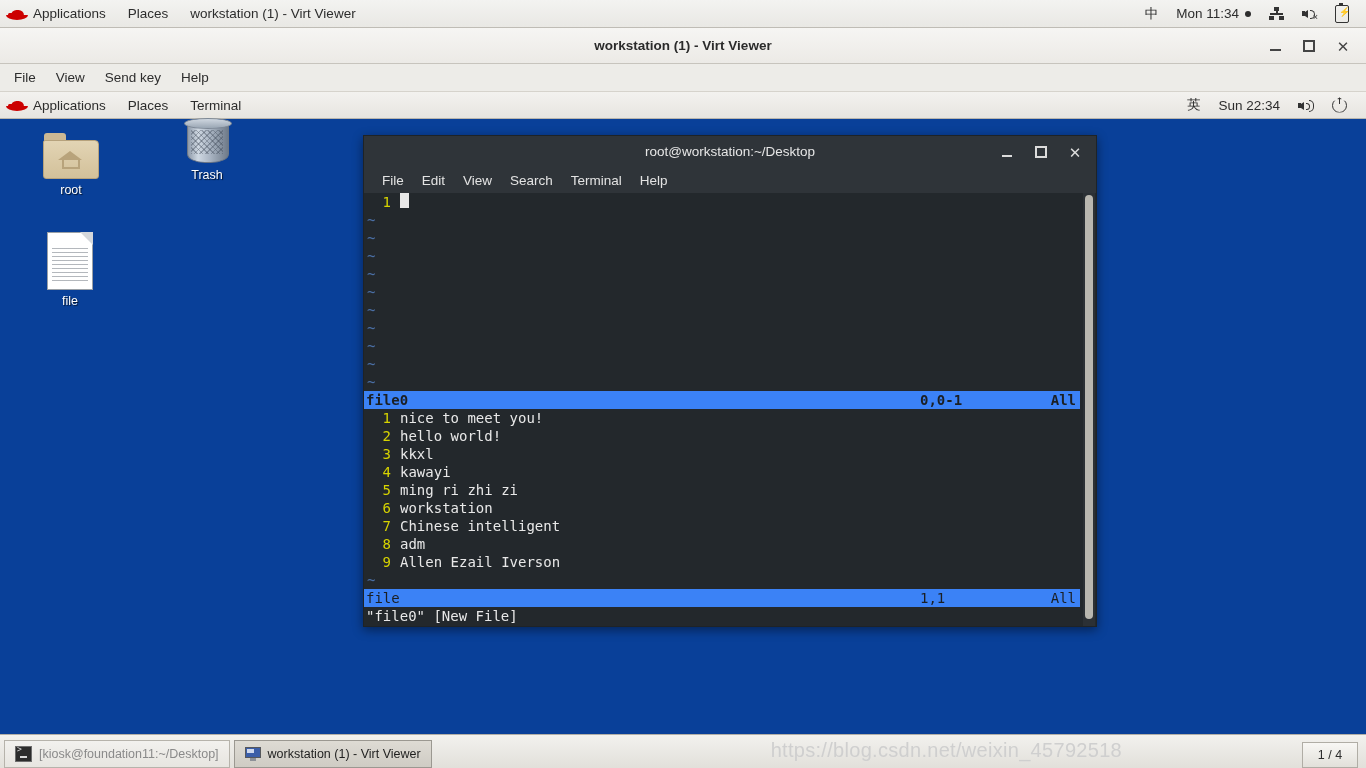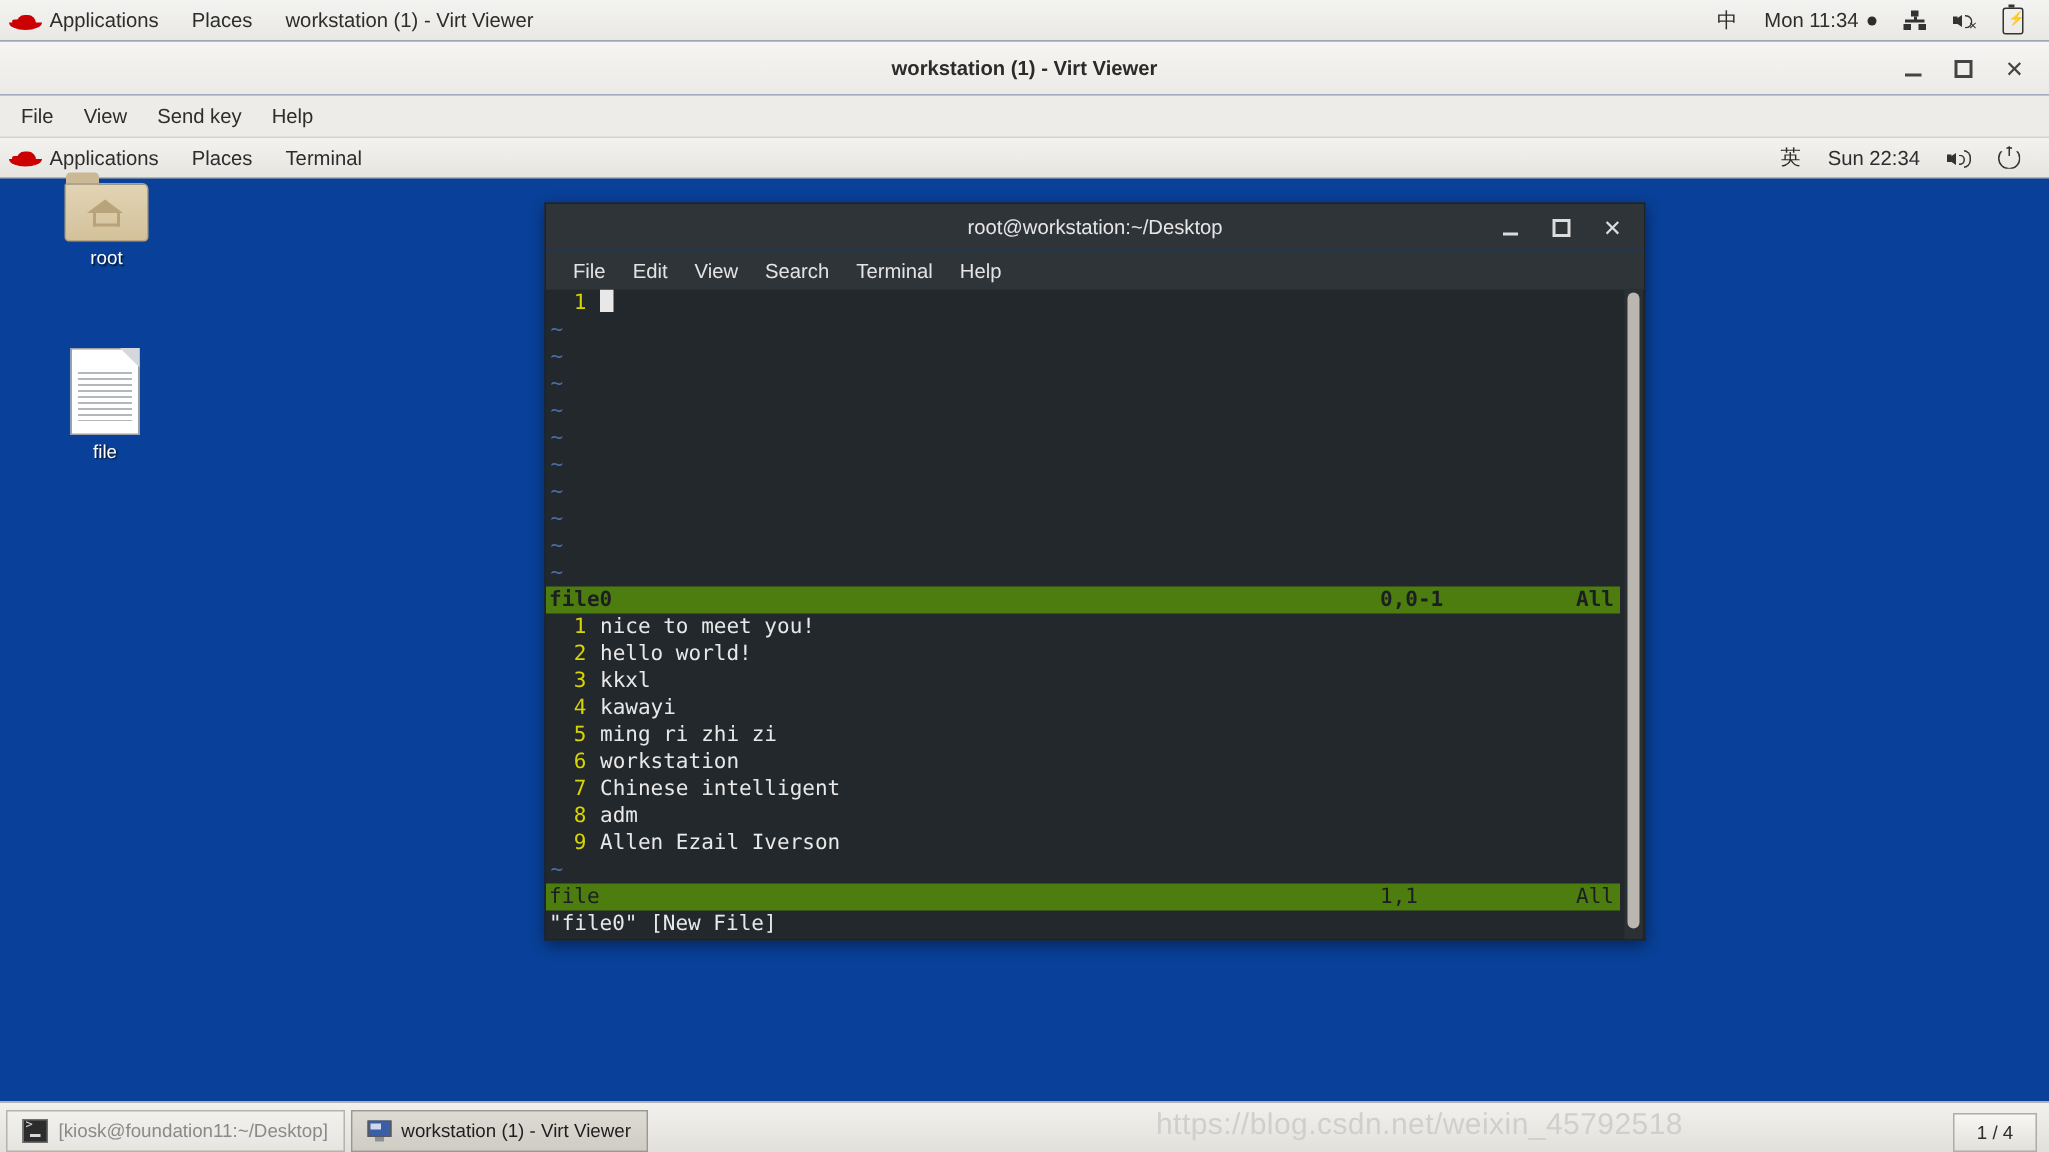--- a/index.html
+++ b/index.html
@@ -178,21 +178,21 @@
     box-sizing: border-box; overflow: hidden;
   }
   .pane { padding: 0; }
   .vline { height: 18px; white-space: pre; display: flex; }
   .lnum { color: #d7d400; width: 27px; text-align: right; flex: 0 0 auto; }
   .ltext { color: #e8e8e8; padding-left: 9px; white-space: pre; }
   .tilde { color: #4a6fa5; padding-left: 3px; }
   .cursor { display: inline-block; width: 9px; height: 15px; background: #e8e8e8; vertical-align: -2px; margin-left: 9px; }
 
   .statusline {
-    height: 18px; background: #4d7c0f; color: #1b1f23;
+    height: 18px; background: #3b82f6; color: #1b1f23;
     display: flex; align-items: center; white-space: pre;
     padding-left: 2px; box-sizing: border-box; width: 716px;
   }
   .statusline.bold { font-weight: bold; }
   .statusline .name { flex: 0 0 auto; }
   .statusline .pos { position: absolute; left: 556px; }
   .statusline .ratio { position: absolute; right: 20px; }
   .slwrap { position: relative; height: 18px; }
 
   .cmdline { height: 18px; color: #e8e8e8; white-space: pre; padding-left: 2px; }
@@ -412,32 +412,40 @@
           </span>
         </div>
         <div class="pitem">
           <span class="power">
               <span class="stem"></span>
             </span>
         </div>
       </div>
     </div>
 
-    <div class="dicon" style="left:28px; top:23px;">
+    <div class="dicon" style="left:28px; top:41px;">
       <div class="folder-ico">
         <span class="tab"></span>
           <span class="body"></span>
         <span class="home">
             <span class="roof"></span>
             <span class="walls"></span>
           </span>
       </div>
       <div class="label">root</div>
     </div>
 
+    <div class="dicon" style="left:164px; top:24px;">
+      <div class="trash-ico">
+        <span class="can"></span>
+          <span class="mesh"></span>
+          <span class="lid"></span>
+      </div>
+      <div class="label">Trash</div>
+    </div>
 
     <div class="dicon" style="left:27px; top:140px;">
       <div class="file-ico">
         <span class="page"></span>
           <span class="lines"></span>
           <span class="fold"></span>
       </div>
       <div class="label">file</div>
     </div>
 

